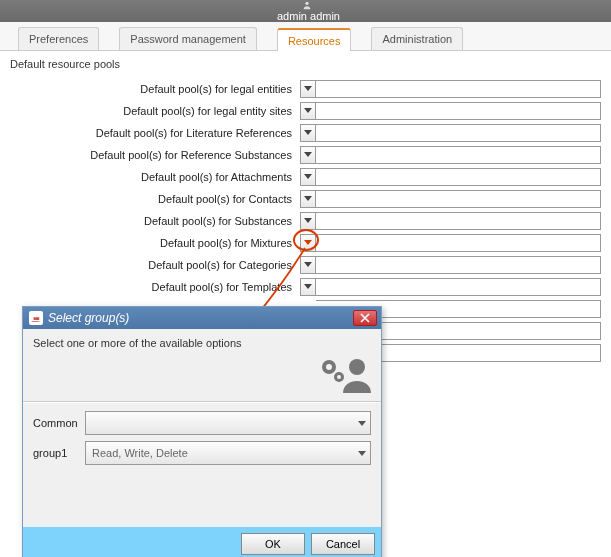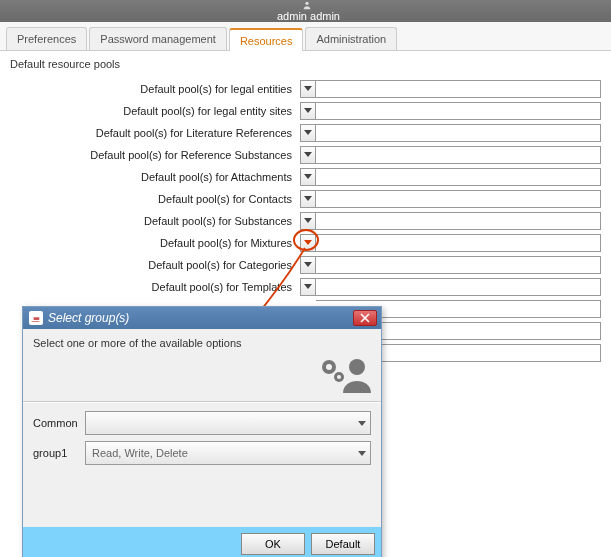--- a/index.html
+++ b/index.html
@@ -19,22 +19,22 @@
     align-items: center;
     padding-left: 6px;
     color: #fff;
     flex-direction: column;
   }
   .user-bar svg { margin-right: 4px; }
   .tabs {
     display: flex;
     background: #f7f7f7;
     border-bottom: 1px solid #ccc;
-    padding: 5px 6px 0 6px;
-    gap: 2px;
+    padding: 5px 6px 0 18px;
+    gap: 20px;
   }
   .tab {
     padding: 5px 10px 4px 10px;
     border: 1px solid #ccc;
     border-bottom: none;
     border-radius: 3px 3px 0 0;
     background: #f0f0f0;
     color: #555;
     cursor: pointer;
     font-size: 11px;
@@ -372,15 +372,15 @@
         <span>Read, Write, Delete</span>
         <span class="caret"><svg width="8" height="6">
               <polygon points="0,0 8,0 4,5" fill="#555"></polygon>
             </svg></span>
       </div>
     </div>
     <div style="height:48px"></div>
   </div>
   <div class="dlg-buttons">
     <div class="dlg-btn">OK</div>
-    <div class="dlg-btn">Default</div>
+    <div class="dlg-btn">Cancel</div>
   </div>
 </div>
 
 </body></html>

